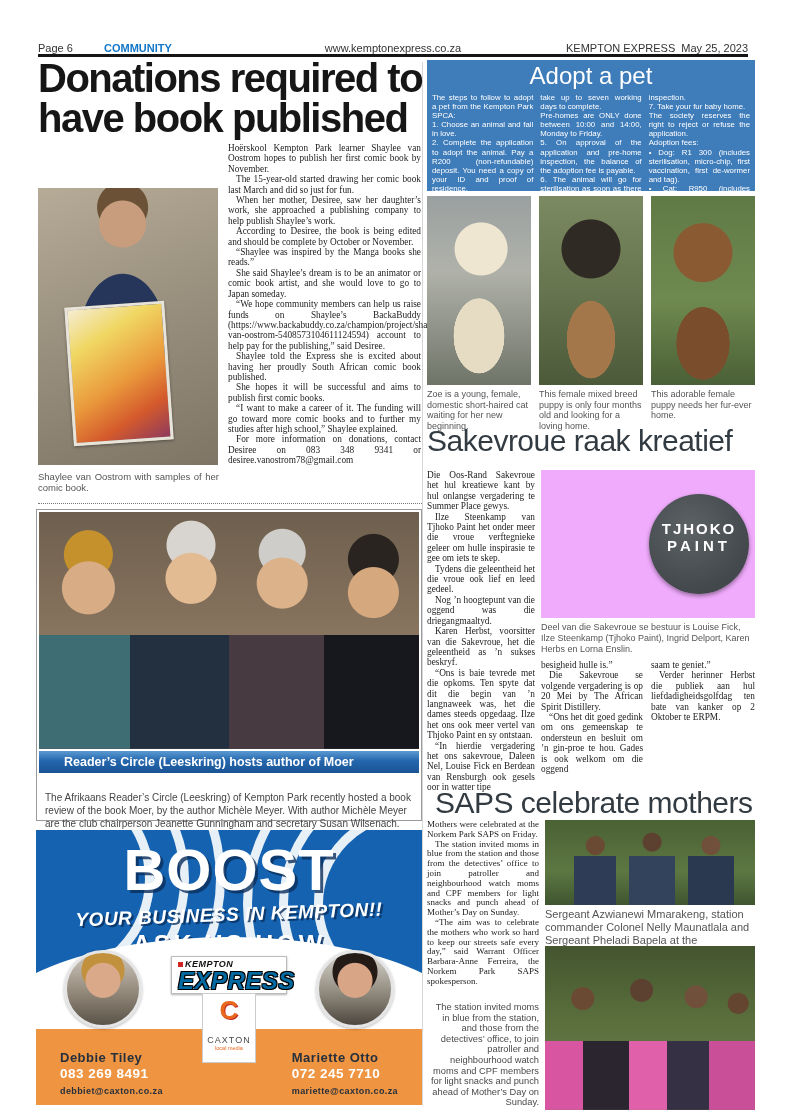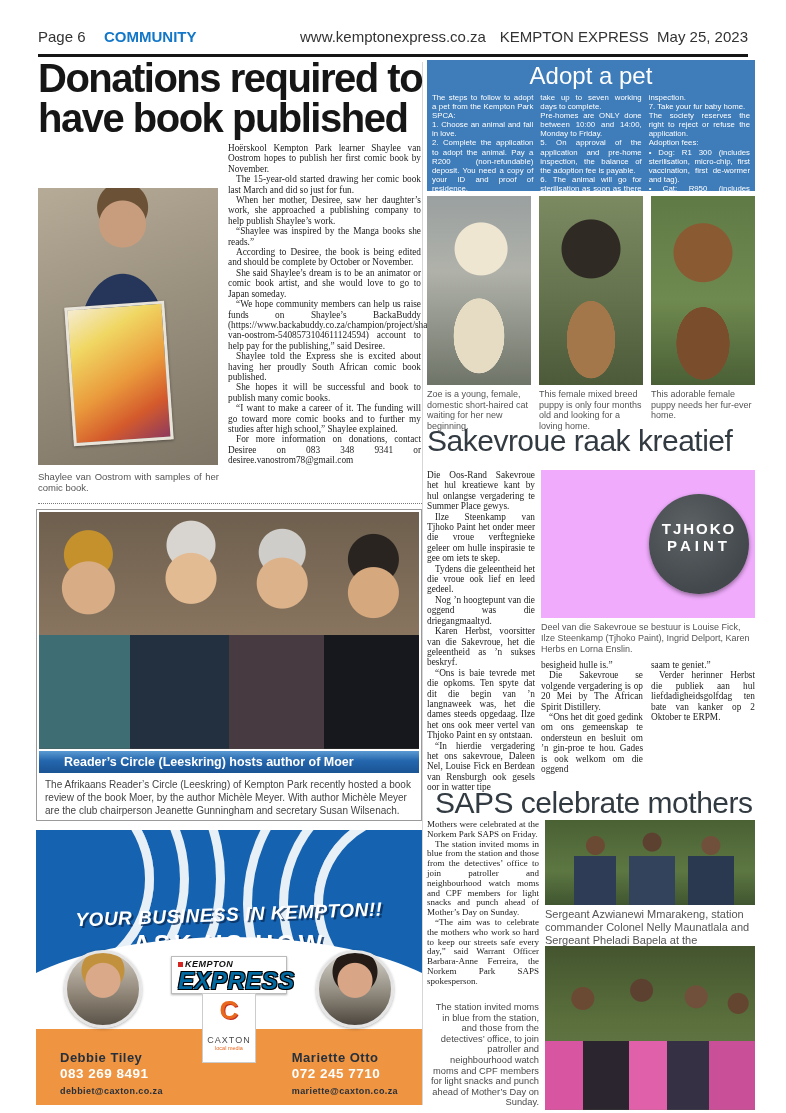--- a/index.html
+++ b/index.html
@@ -1,21 +1,21 @@
 <!DOCTYPE html>
 <html><head>
 <meta charset="utf-8">
 <style>
   html,body{margin:0;padding:0;background:#e8e8e8;}
   .page{position:relative;width:786px;height:1113px;background:#fff;margin:0 auto;
         font-family:"Liberation Sans",sans-serif;color:#222;overflow:hidden;}
   .abs{position:absolute;}
 
   
-  .hdr{position:absolute;top:28px;left:38px;right:38px;height:16px;font-size:15px;color:#333;}
+  .hdr{position:absolute;top:42px;left:38px;right:38px;height:16px;font-size:11px;color:#333;}
   .hdr .pg{position:absolute;left:0;top:0;}
   .hdr .sect{position:absolute;left:66px;top:0;font-weight:bold;color:#1277c8;}
   .hdr .site{position:absolute;left:0;right:0;top:0;text-align:center;color:#333;}
   .hdr .mast{position:absolute;right:0;top:0;}
   .top-rule{position:absolute;top:54px;left:38px;width:710px;height:3px;background:#151515;}
   .v-rule{position:absolute;left:422px;top:62px;width:1px;height:1043px;background:#d6d6d6;}
 
   
   .don-headline{position:absolute;left:38px;top:58px;width:386px;
       font-size:40px;line-height:1.0;font-weight:900;letter-spacing:-1.5px;color:#161616;
@@ -49,21 +49,21 @@
         radial-gradient(circle at 40% 14%, #d8d5d0 0 24px, rgba(0,0,0,0) 25px),
         radial-gradient(circle at 64% 30%, #dcb28a 0 25px, rgba(0,0,0,0) 26px),
         radial-gradient(circle at 64% 17%, #cfcdc9 0 23px, rgba(0,0,0,0) 24px),
         radial-gradient(circle at 88% 34%, #d5a87e 0 25px, rgba(0,0,0,0) 26px),
         radial-gradient(circle at 88% 20%, #2a2420 0 25px, rgba(0,0,0,0) 26px),
         linear-gradient(90deg,#3f6d74 0 24%,#23303f 24% 50%,#473a41 50% 75%,#17181e 75% 100%) bottom/100% 48% no-repeat,
         linear-gradient(180deg,#6e5f4e 0%,#8a7660 55%,#5a4c40 100%);}
   .readers-banner{margin:0 2px;height:22px;line-height:22px;padding-left:25px;
       background:linear-gradient(180deg,#5b9ad2 0%,#2466ad 45%,#1a5494 100%);
       color:#fff;font-weight:bold;font-size:12.5px;}
-  .readers-cap{padding:5px 8px;font-size:10px;line-height:1.3;color:#444;text-align:left;}
+  .readers-cap{padding:18px 8px;font-size:10px;line-height:1.3;color:#444;text-align:left;}
 
   
   .boost{position:absolute;left:36px;top:830px;width:386px;height:275px;background:#1563b0;overflow:hidden;}
   .ring{position:absolute;border-radius:50%;border:9px solid rgba(255,255,255,.9);
       box-shadow:0 0 0 26px #1563b0,0 0 0 35px rgba(255,255,255,.9),0 0 0 62px #1563b0,0 0 0 71px rgba(255,255,255,.9);}
   .ring.l{left:-90px;top:-55px;width:190px;height:190px;}
   .ring.r{right:-80px;top:-20px;width:170px;height:170px;}
   .boost-word{position:absolute;top:6px;left:0;right:0;text-align:center;
       font-size:58px;font-weight:900;color:#fff;letter-spacing:1px;
       text-shadow:3px 3px 0 rgba(10,45,90,.8);}
@@ -189,40 +189,41 @@
   <h1 class="don-headline" style="margin:0">Donations required to
 have book published</h1>
   <div class="photo ph-shaylee">
     <div class="comic-page"></div>
   </div>
   <div class="cap don-cap">Shaylee van Oostrom with samples of her comic book.</div>
   <div class="don-body">
     <p>Hoërskool Kempton Park learner Shaylee van Oostrom hopes to publish her first comic book by November.</p>
     <p>The 15-year-old started drawing her comic book last March and did so just for fun.</p>
     <p>When her mother, Desiree, saw her daughter’s work, she approached a publishing company to help publish Shaylee’s work.</p>
+    <p>According to Desiree, the book is being edited and should be complete by October or November.</p>
     <p>“Shaylee was inspired by the Manga books she reads.”</p>
-    <p>According to Desiree, the book is being edited and should be complete by October or November.</p>
     <p>She said Shaylee’s dream is to be an animator or comic book artist, and she would love to go to Japan someday.</p>
     <p>“We hope community members can help us raise funds on Shaylee’s BackaBuddy (https://www.backabuddy.co.za/champion/project/shaylee-van-oostrom-5408573104611124594) account to help pay for the publishing,” said Desiree.</p>
     <p>Shaylee told the Express she is excited about having her proudly South African comic book published.</p>
-    <p>She hopes it will be successful and book to publish many comic books.</p>
+    <p>She hopes it will be successful and aims to publish first comic books.</p>
     <p>“I want to make a career of it. The funding will go toward more comic books and to further my studies after high school,” Shaylee explained.</p>
     <p>For more information on donations, contact Desiree on 083 348 9341 or desiree.vanostrom78@gmail.com</p>
   </div>
   <div class="dotted-rule"></div>
 
   <div class="readers-box">
     <div class="ph-readers"></div>
     <div class="readers-banner">Reader’s Circle (Leeskring) hosts author of Moer</div>
     <div class="readers-cap">The Afrikaans Reader’s Circle (Leeskring) of Kempton Park recently hosted a book review of the book Moer, by the author Michèle Meyer. With author Michèle Meyer are the club chairperson Jeanette Gunningham and secretary Susan Wilsenach.</div>
   </div>
 
   <div class="boost">
     <div class="ring l"></div>
     <div class="ring r"></div>
+    <div class="boost-word">BOOST</div>
     <div class="boost-l2">YOUR BUSINESS IN KEMPTON!!</div>
     <div class="boost-l3">ASK US HOW</div>
     <div class="boost-wave"></div>
     <div class="portrait l"></div>
     <div class="portrait r"></div>
     <div class="express-logo">
       <div class="express-top">KEMPTON</div>
       <div class="express-main">EXPRESS</div>
     </div>
     <div class="orange-band"></div>

